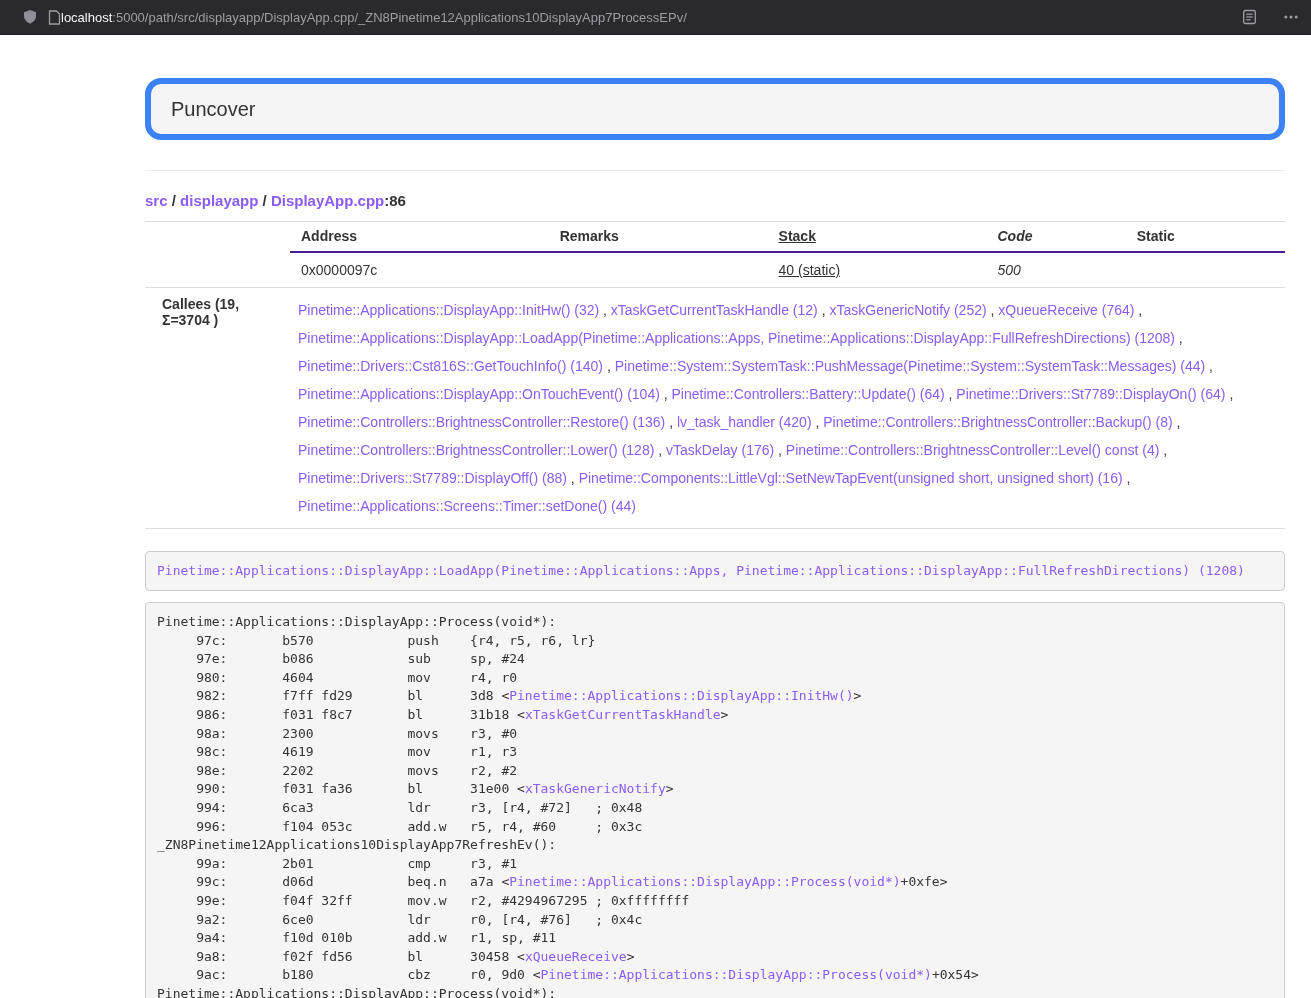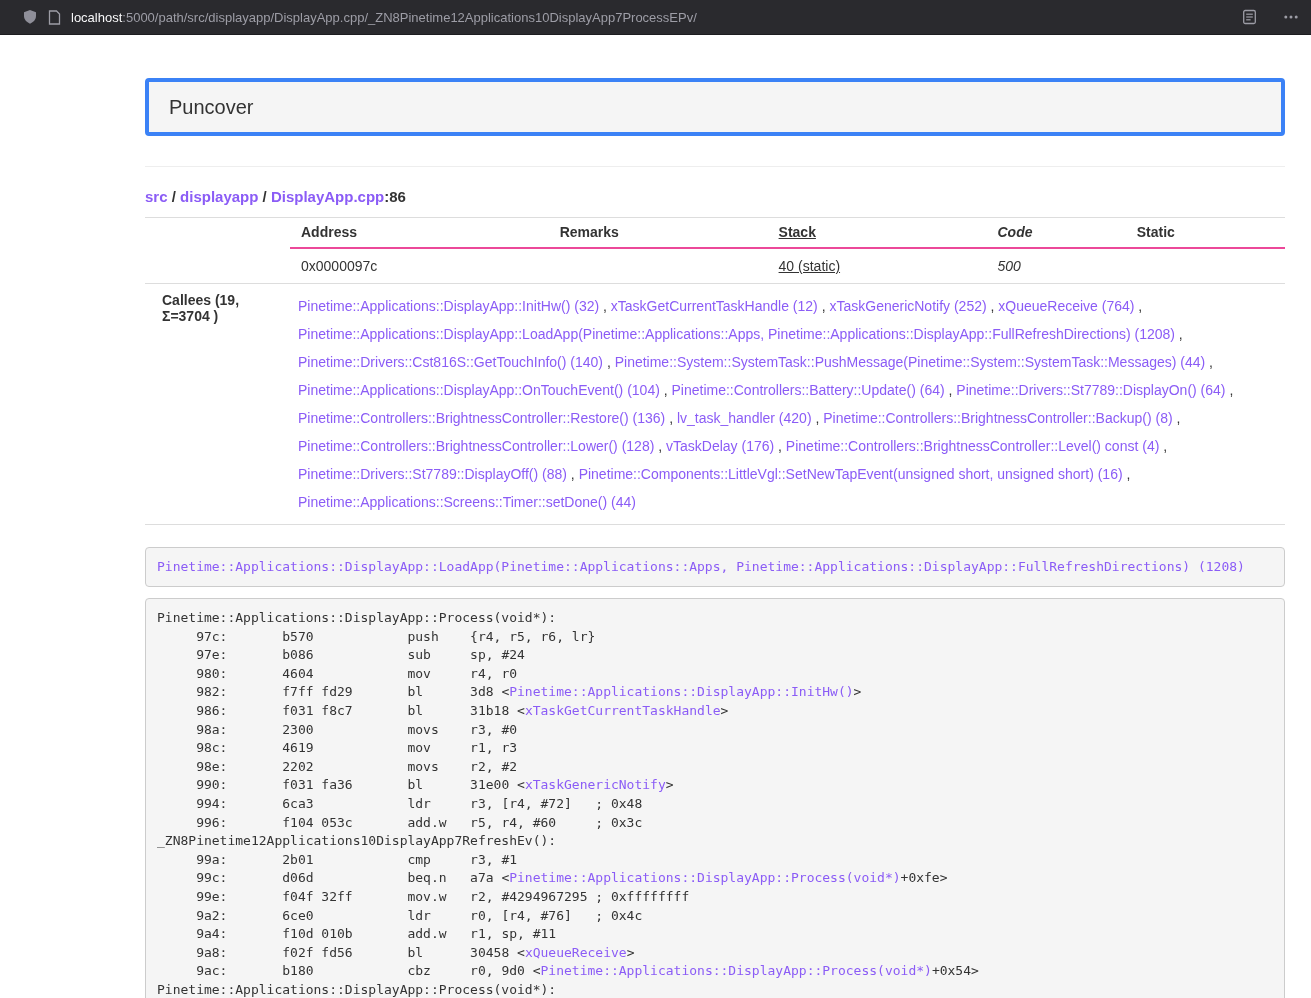--- a/index.html
+++ b/index.html
@@ -5,32 +5,32 @@
   * { box-sizing: border-box; margin: 0; padding: 0; }
   html, body { width: 1311px; height: 998px; overflow: hidden; background: #fff; }
   body { font-family: "Liberation Sans", sans-serif; font-size: 14px; color: #333; }
 
   
   .topbar {
     height: 35px; background: #2a2a2e; border-bottom: 1px solid #1d1d20;
     display: flex; align-items: center; padding: 0 12px 0 22px; gap: 10px;
   }
   .topbar svg { flex: none; display: block; }
-  .urlbox { flex: 1; min-width: 0; display: flex; gap: 10px; overflow: hidden; }
+  .urlbox { flex: 1; min-width: 0; display: flex; overflow: hidden; }
   .urltext { font-size: 13px; white-space: nowrap; overflow: hidden; }
   .url-host { color: #f9f9fa; }
   .url-rest { color: #9d9da6; }
   .tb-btn { margin-left: 16px; cursor: pointer; }
   .tb-reader { margin-left: auto; cursor: pointer; }
 
   
   .content { width: 1140px; margin-left: 145px; padding-top: 43px; }
 
   .header-panel {
-    background: #f5f5f5; border: 4px solid #3b82f6; border-radius: 4px;
+    background: #f5f5f5; border: 6px solid #3b82f6; border-radius: 16px;
     padding: 14px 20px; font-size: 20px; color: #333; line-height: 22px;
   }
   hr.divider { border: none; border-top: 1px solid #eee; margin-top: 30px; }
 
   a { color: #8b5cf6; text-decoration: none; }
 
   .crumbs { margin-top: 21px; font-size: 15px; font-weight: bold; line-height: 18px; }
   .crumbs .sep { color: #333; }
   .crumbs .lineno { color: #333; }
 
@@ -42,21 +42,21 @@
   table.main > tbody > tr > td.stats-cell { padding: 0; }
 
   .func-line { display: flex; align-items: center; gap: 5px; }
   .func-icon {
     width: 13px; height: 13px; border-radius: 3px; background: #3b7fc4; color: #fff;
     font-size: 10px; line-height: 13px; text-align: center; font-style: italic;
     font-family: "Liberation Serif", serif; flex: none;
   }
 
   table.nested { width: 100%; border-collapse: collapse; }
-  table.nested th { text-align: left; font-weight: bold; padding: 6px 8px 7px 11px; border-bottom: 2px solid #ec4899; }
+  table.nested th { text-align: left; font-weight: bold; padding: 6px 8px 7px 11px; border-bottom: 2px solid #4c1d95; }
   table.nested td { padding: 9px 8px 9px 11px; }
   table.nested th:nth-child(1), table.nested td:nth-child(1) { width: 26%; }
   table.nested th:nth-child(2), table.nested td:nth-child(2) { width: 22%; }
   table.nested th:nth-child(3), table.nested td:nth-child(3) { width: 22%; text-decoration: underline; }
   table.nested th:nth-child(4), table.nested td:nth-child(4) { width: 14%; font-style: italic; }
   table.nested th:nth-child(5), table.nested td:nth-child(5) { width: 16%; }
 
   td.callees { line-height: 28px; }
   td.callees .sep { color: #333; }
 

